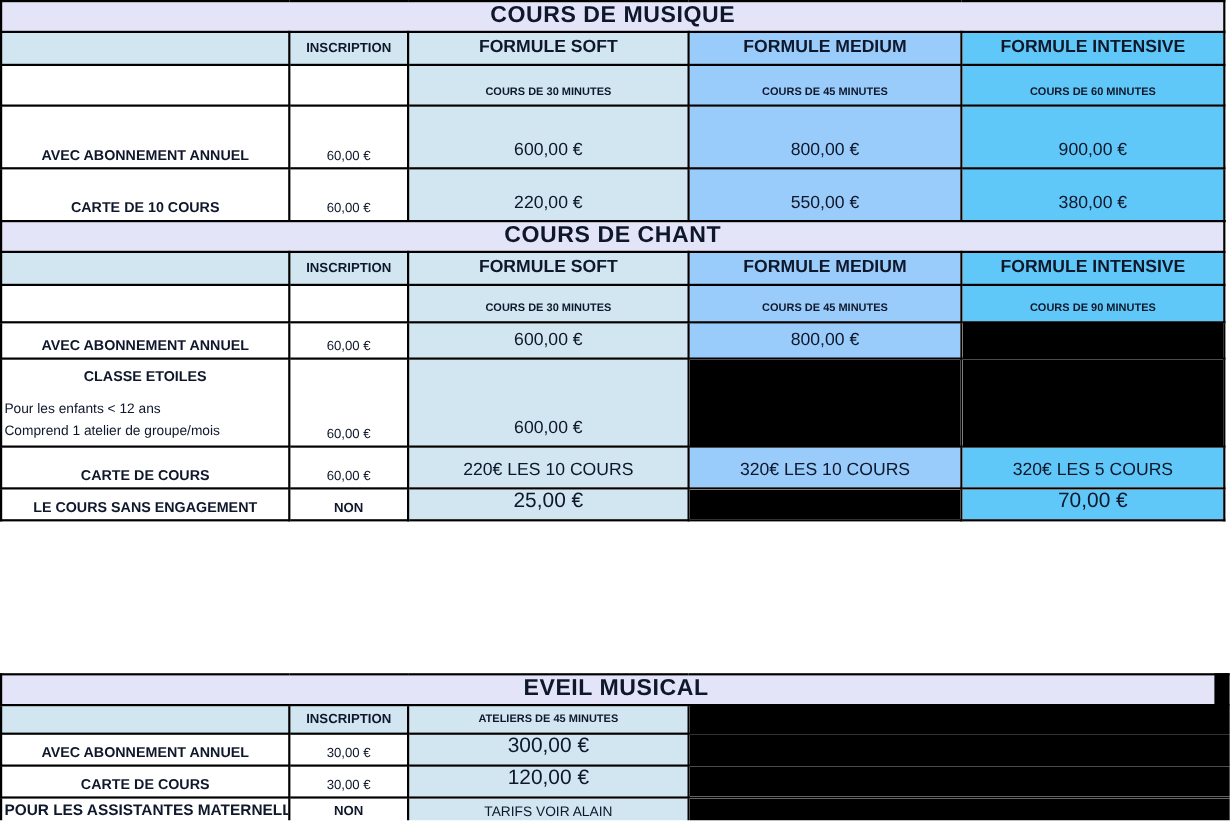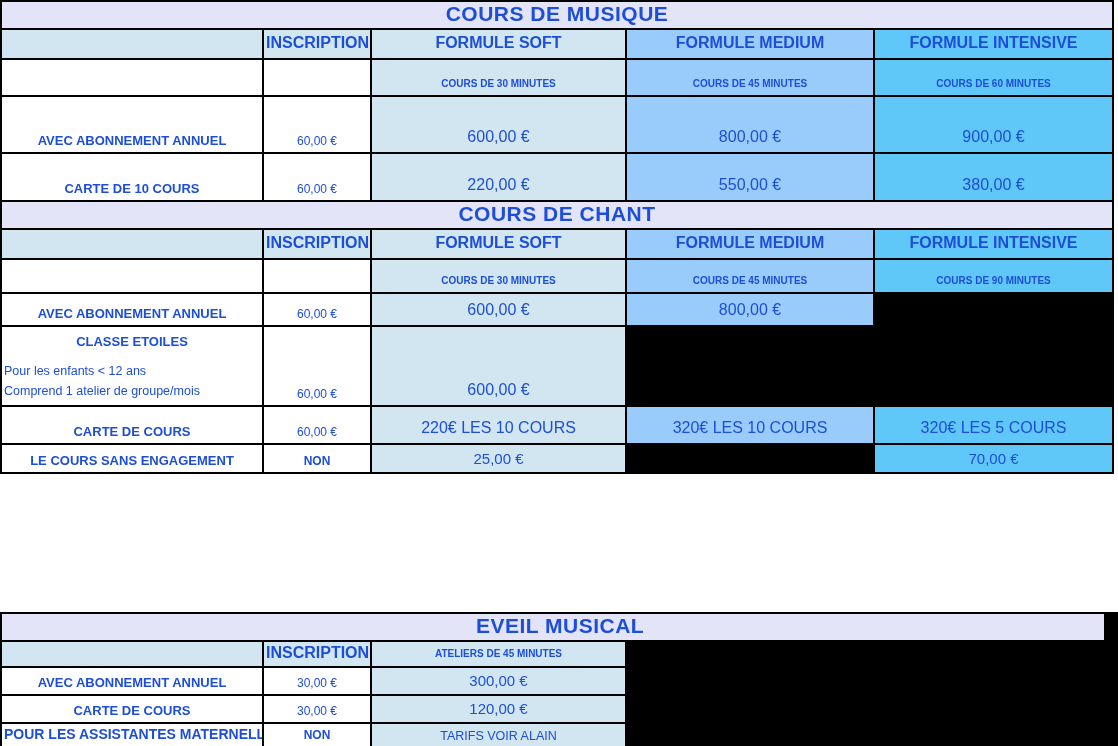--- a/index.html
+++ b/index.html
@@ -1,40 +1,40 @@
 <!DOCTYPE html>
 <html><head>
 <meta charset="utf-8">
 <style>
   html,body{margin:0;padding:0;background:#fff;}
   #screen{
     position:relative;width:1118px;height:746px;background:#fff;overflow:hidden;
-    font-family:"Liberation Sans", sans-serif;color:#1d4ed8;
+    font-family:"Liberation Sans", sans-serif;color:#0f172a;
   }
   table{border-collapse:collapse;table-layout:fixed;position:absolute;left:0;}
   td{
     border:2px solid #000;vertical-align:bottom;text-align:center;
     padding:0 2px 4px 2px;overflow:hidden;white-space:nowrap;
   }
   
   .lav{background:#E4E4F8;}
   .pale{background:#D1E6F1;}
   .med{background:#99CCFB;}
   .brt{background:#60C8F8;}
   .bk{background:#000;}
   .wh{background:#fff;}
   
   .title{font-size:21px;font-weight:bold;vertical-align:middle;padding-bottom:2px;letter-spacing:.5px;}
   .formule{font-size:16px;font-weight:bold;vertical-align:middle;padding-bottom:2px;}
-  .inscr{font-size:16px;font-weight:bold;vertical-align:middle;padding-bottom:2px;}
+  .inscr{font-size:12px;font-weight:bold;vertical-align:middle;padding-bottom:2px;}
   .subh{font-size:10px;font-weight:bold;padding-bottom:6px;}
   .lbl{font-size:13px;font-weight:bold;}
   .lbl-sm{font-size:14px;font-weight:bold;}
   .price{font-size:16px;padding-bottom:6px;}
-  .price2{font-size:15px;padding-bottom:5px;}
+  .price2{font-size:19px;padding-bottom:5px;}
   .val{font-size:12px;}
   .non{font-size:12px;font-weight:bold;}
   .aud-s{font-size:10.5px;padding-bottom:5px;}
   .aud{font-size:12.5px;padding-bottom:7px;}
   .note{font-size:10.5px;padding-bottom:3px;}
   .cl-t{display:block;font-size:13px;font-weight:bold;margin-bottom:13px;}
   .cl-l{display:block;font-size:12.5px;font-weight:normal;text-align:left;line-height:1.55;}
   #blk-corner{position:absolute;left:1104px;top:612px;width:14px;height:29px;background:#000;}
 </style>
 </head>

